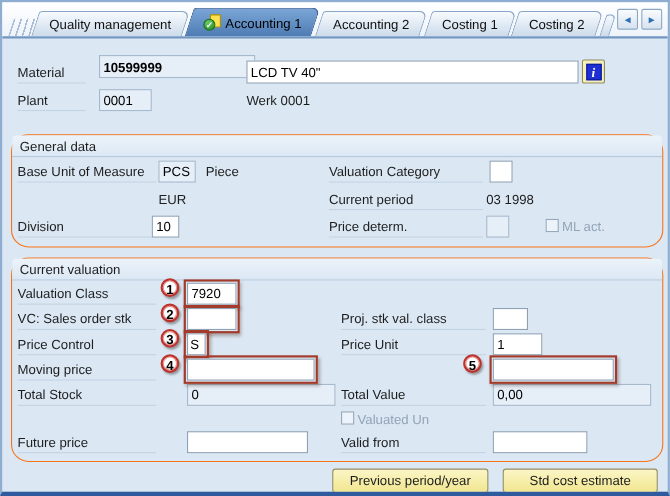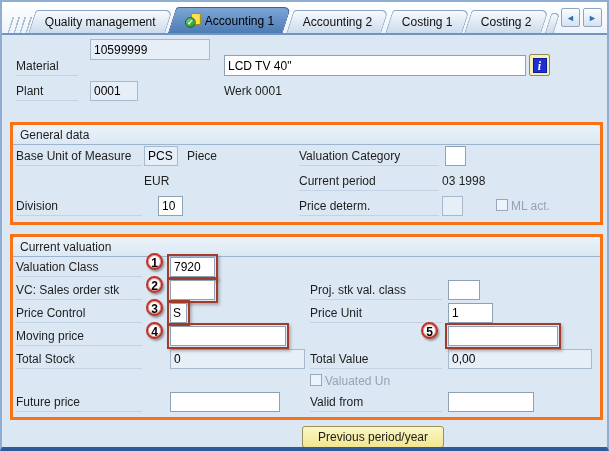--- a/index.html
+++ b/index.html
@@ -47,21 +47,21 @@
   .tab-arrows { position:absolute; top:6px; right:5px; display:flex; gap:3px; }
   .arrow-btn { width:19px; height:19px; border:1px solid #8aa6c4; border-radius:2px;
     background:linear-gradient(#fafcfe,#d6e2ef); color:#2f6eb2; font-size:9px;
     display:flex; align-items:center; justify-content:center; cursor:default; }
   
   .lbl { position:absolute; height:17px; color:#1d1d1d; border-bottom:1px solid #c4d3e3; white-space:nowrap; overflow:hidden; }
   .txt { position:absolute; color:#1d1d1d; white-space:nowrap; }
   .fld { position:absolute; height:20px; border:1px solid #8ea2b6; background:#fff;
     font-family:"Liberation Sans", sans-serif; font-size:12px; color:#000; padding:0 3px; }
   .fld.ro { background:#e6eef7; border-color:#a7bacd; }
-  .grpbox { position:absolute; border:3px solid #f97316; border-radius:0; }
+  .grpbox { position:absolute; border:1px solid #f97316; border-radius:16px; }
   .grpbox-title { position:absolute; top:0; left:0; right:0; height:20px;
     border-bottom:1px solid #9cb4ce; border-radius:4px 4px 0 0;
     background:linear-gradient(#ecf3fa,#dbe8f4); padding:3px 0 0 7px; color:#1d1d1d; }
   .marker { position:absolute; width:17px; height:17px; border-radius:50%;
     background:#fff; border:2px solid #bf312b;
     box-shadow:inset 0 0 0 1px #e49892, 1.5px 2px 2px rgba(90,90,90,.55);
     color:#000; font-weight:bold; text-align:center; line-height:17px; z-index:5; }
   .hl { position:absolute; border:2px solid #a33b2b; box-shadow:1.5px 2px 3px rgba(90,60,50,.4); z-index:3; }
   .fld.z { z-index:4; }
   .chkbox { position:absolute; width:12px; height:12px; border:1px solid #97a8ba; background:#edf3fa; }
@@ -102,42 +102,42 @@
       <span class="tab-label">Costing 2</span>
     </div>
     <div class="tab-sliver"></div>
     <div class="tab-arrows">
       <div class="arrow-btn">◄</div>
       <div class="arrow-btn">►</div>
     </div>
   </div>
 
   <div class="lbl" style="left:14px; top:57px; width:62px;">Material</div>
-  <input class="fld ro" style="left: 88px; top: 37px; width: 120px; height: 21px;" readonly="" value="10599999">
+  <input class="fld ro" style="left: 88px; top: 48px; width: 142px; height: 21px; font-weight: bold;" readonly="" value="10599999">
   <input class="fld" style="left: 222px; top: 53px; width: 302px; height: 21px;" value="LCD TV 40&quot;">
   <div class="info-btn" style="left:527px; top:52px;">
     <span class="info-glyph">i</span>
   </div>
   <div class="lbl" style="left:14px; top:82px; width:62px;">Plant</div>
   <input class="fld ro" style="left: 88px; top: 79px; width: 48px;" readonly="" value="0001">
   <div class="txt" style="left:222px; top:82px;">Werk 0001</div>
 
   <div class="grpbox" style="left:8px; top:120px; width:593px; height:103px;">
     <div class="grpbox-title">General data</div>
   </div>
   <div class="lbl" style="left:14px; top:147px; width:126px;">Base Unit of Measure</div>
   <input class="fld ro" style="left: 142px; top: 144px; width: 34px;" readonly="" value="PCS">
   <div class="txt" style="left:185px; top:147px;">Piece</div>
   <div class="lbl" style="left:297px; top:147px; width:140px;">Valuation Category</div>
   <input class="fld" style="left: 443px; top: 144px; width: 21px;" value="">
   <div class="txt" style="left:142px; top:172px;">EUR</div>
   <div class="lbl" style="left:297px; top:172px; width:140px;">Current period</div>
   <div class="txt" style="left:440px; top:172px;">03 1998</div>
   <div class="lbl" style="left:14px; top:197px; width:126px;">Division</div>
-  <input class="fld" style="left: 156px; top: 194px; width: 25px;" value="10">
+  <input class="fld" style="left: 136px; top: 194px; width: 25px;" value="10">
   <div class="lbl" style="left:297px; top:197px; width:140px;">Price determ.</div>
   <input class="fld ro" style="left: 440px; top: 194px; width: 21px;" readonly="" value="">
   <div class="chkbox" style="left:494px; top:197px;"></div>
   <div class="chklbl" style="left:509px; top:197px;">ML act.</div>
 
   <div class="grpbox" style="left:8px; top:232px; width:593px; height:186px;padding-left:16px;">
     <div class="grpbox-title">Current valuation</div>
   </div>
 
   <div class="lbl" style="left:14px; top:258px; width:126px;">Valuation Class</div>
@@ -174,14 +174,15 @@
 
   <div class="chkbox" style="left:308px; top:372px;"></div>
   <div class="chklbl" style="left:323px; top:372px;">Valuated Un</div>
 
   <div class="lbl" style="left:14px; top:393px; width:126px;">Future price</div>
   <input class="fld" style="left: 168px; top: 390px; width: 110px;" value="">
   <div class="lbl" style="left:308px; top:393px; width:132px;">Valid from</div>
   <input class="fld" style="left: 446px; top: 390px; width: 86px;" value="">
 
   <div class="btn" style="left:300px; top:424px; width:142px;">Previous period/year</div>
+  <div class="btn" style="left:455px; top:424px; width:141px;">Std cost estimate</div>
 
 </div>
 
 </body></html>

